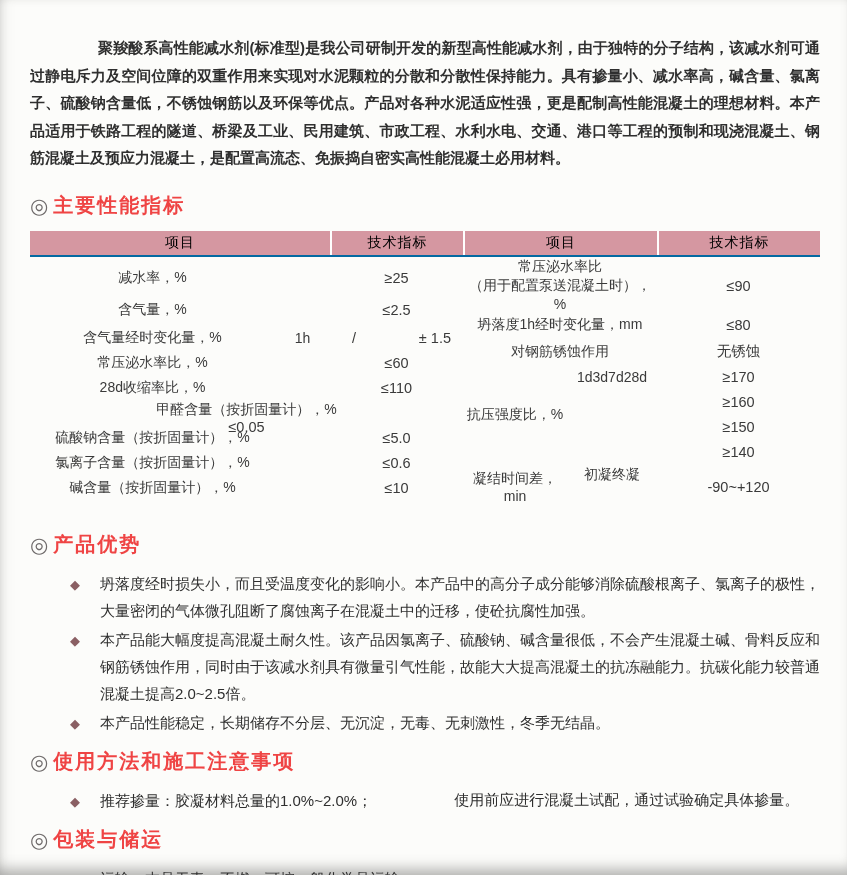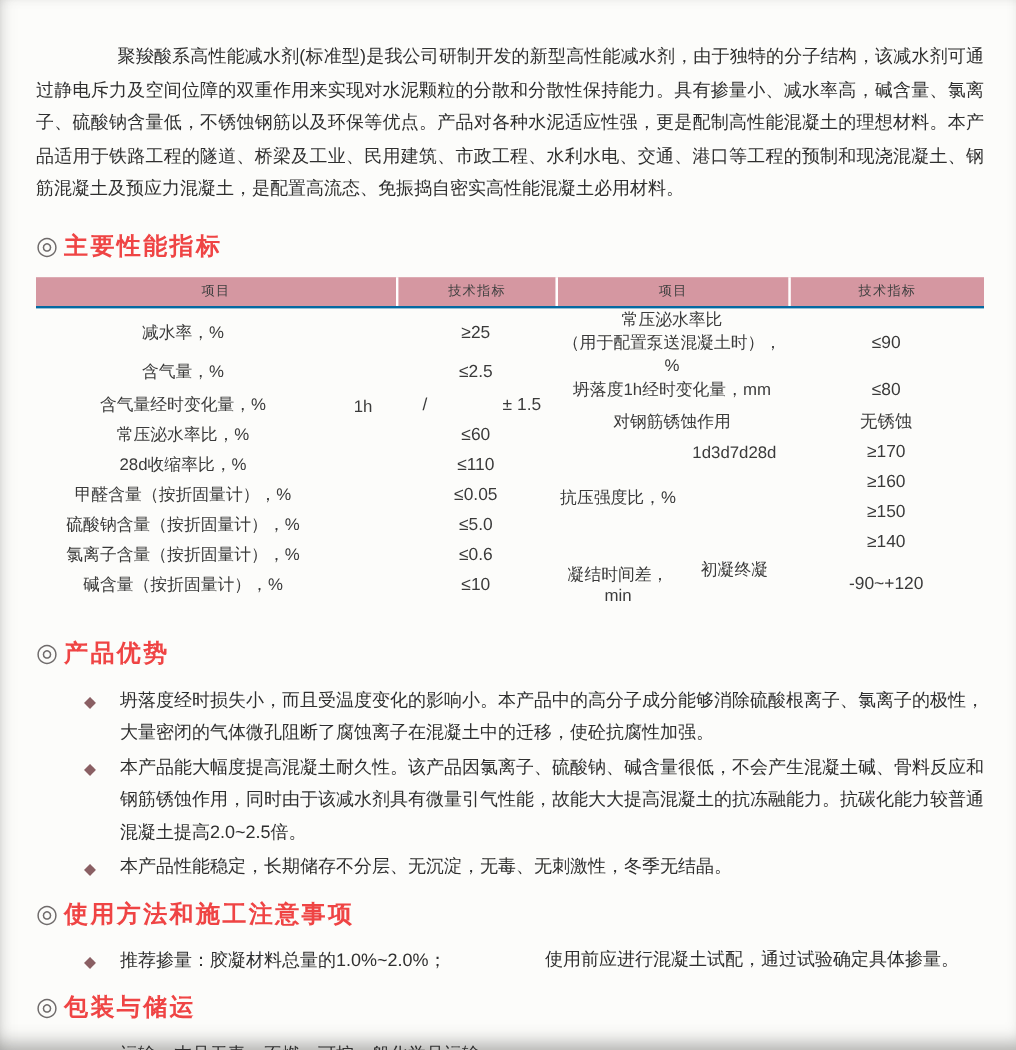--- a/index.html
+++ b/index.html
@@ -11,38 +11,38 @@
   .page{
     position:relative;width:847px;height:875px;background:#fcfcfa;overflow:hidden;
     box-shadow:inset 0 -14px 14px -8px rgba(90,90,88,0.45),
                inset 10px 0 16px -13px rgba(90,90,88,0.35),
                inset 0 6px 10px -8px rgba(120,120,118,0.18);
   }
   .content{padding:34px 27px 0 30px;color:#333;}
   
   .intro{
     font-size:15px;line-height:27.5px;text-align:justify;
-    text-indent:68px;color:#2f2f2f;font-weight:400;margin:0 0 20px 0;
+    text-indent:68px;color:#2f2f2f;font-weight:700;margin:0 0 20px 0;
   }
   
   .section-heading{
     display:flex;align-items:center;margin:0 0 12px 0;
   }
   .section-heading .marker{
     font-size:21px;color:#6f6b6b;margin-right:5px;line-height:1;font-weight:400;
   }
   .section-heading .title{
     font-size:20px;font-weight:bold;color:#ef4444;letter-spacing:2px;
   }
   
   .perf-table{width:790px;margin:0 0 22px 0;font-size:14px;color:#3a3a3a;}
   .perf-header{display:flex;height:24px;background:#fff;}
   .perf-header .hcell{
-    background:#d597a1;color:#404040;display:flex;align-items:center;justify-content:center;
-    font-size:11px;letter-spacing:1px;box-sizing:border-box;
+    background:#d597a1;color:#000000;display:flex;align-items:center;justify-content:center;
+    font-size:14px;letter-spacing:1px;box-sizing:border-box;
   }
   .perf-header .hc1{width:300px;}
   .perf-header .hc2{width:133px;border-left:2px solid #fff;}
   .perf-header .hc3{width:194px;border-left:2px solid #fff;}
   .perf-header .hc4{width:163px;border-left:2px solid #fff;}
   .perf-body{display:flex;border-top:2px solid #0369a1;padding-top:4px;}
   .half-left{width:433px;}
   .half-right{width:357px;}
   .lrow{display:flex;align-items:center;}
   .lrow .lbl{width:245px;display:flex;justify-content:center;text-align:center;}
@@ -119,21 +119,21 @@
           <div class="lrow" style="height:25px;">
             <span class="lbl">常压泌水率比，%</span>
             <span class="lsub"></span>
             <span class="lval">≤60</span>
           </div>
           <div class="lrow" style="height:25px;">
             <span class="lbl">28d收缩率比，%</span>
             <span class="lsub"></span>
             <span class="lval">≤110</span>
           </div>
-          <div class="lrow" style="height:25px;">
+          <div class="lrow" style="height:25px;flex-direction:column;">
             <span class="lbl">甲醛含量（按折固量计），%</span>
             <span class="lsub"></span>
             <span class="lval">≤0.05</span>
           </div>
           <div class="lrow" style="height:25px;">
             <span class="lbl">硫酸钠含量（按折固量计），%</span>
             <span class="lsub"></span>
             <span class="lval">≤5.0</span>
           </div>
           <div class="lrow" style="height:25px;">

